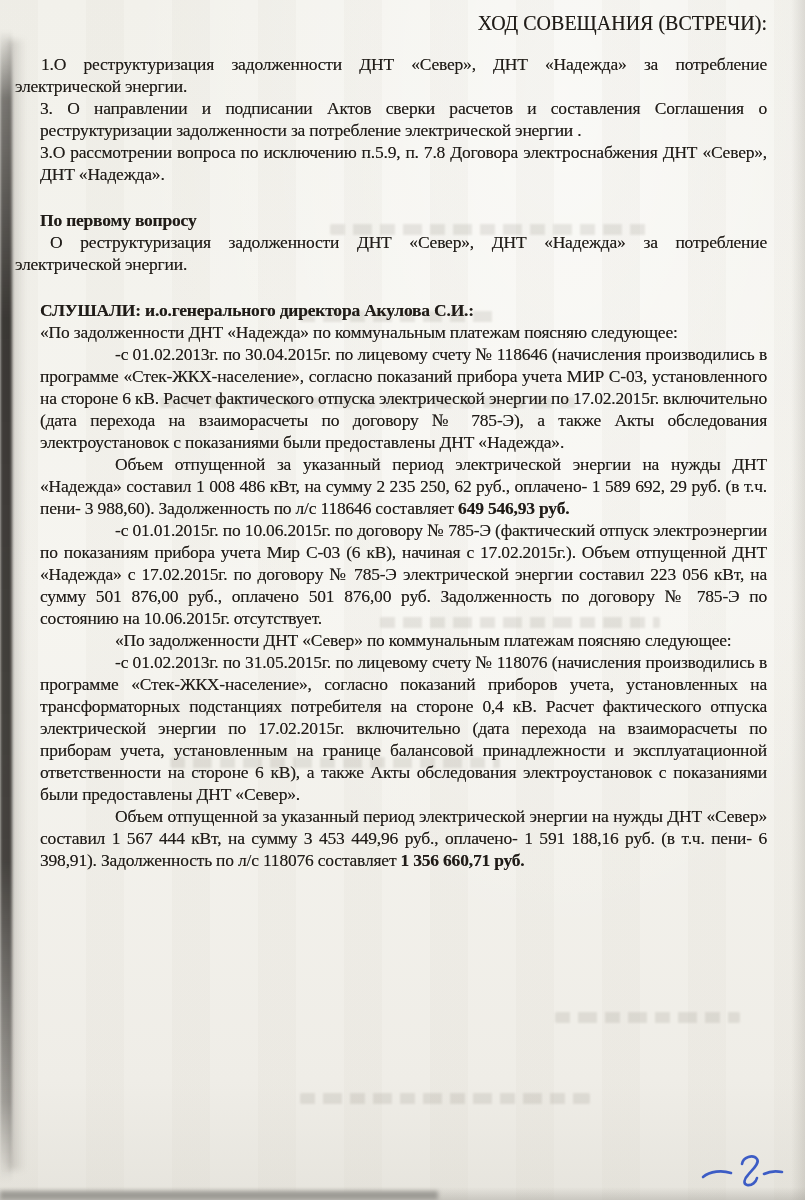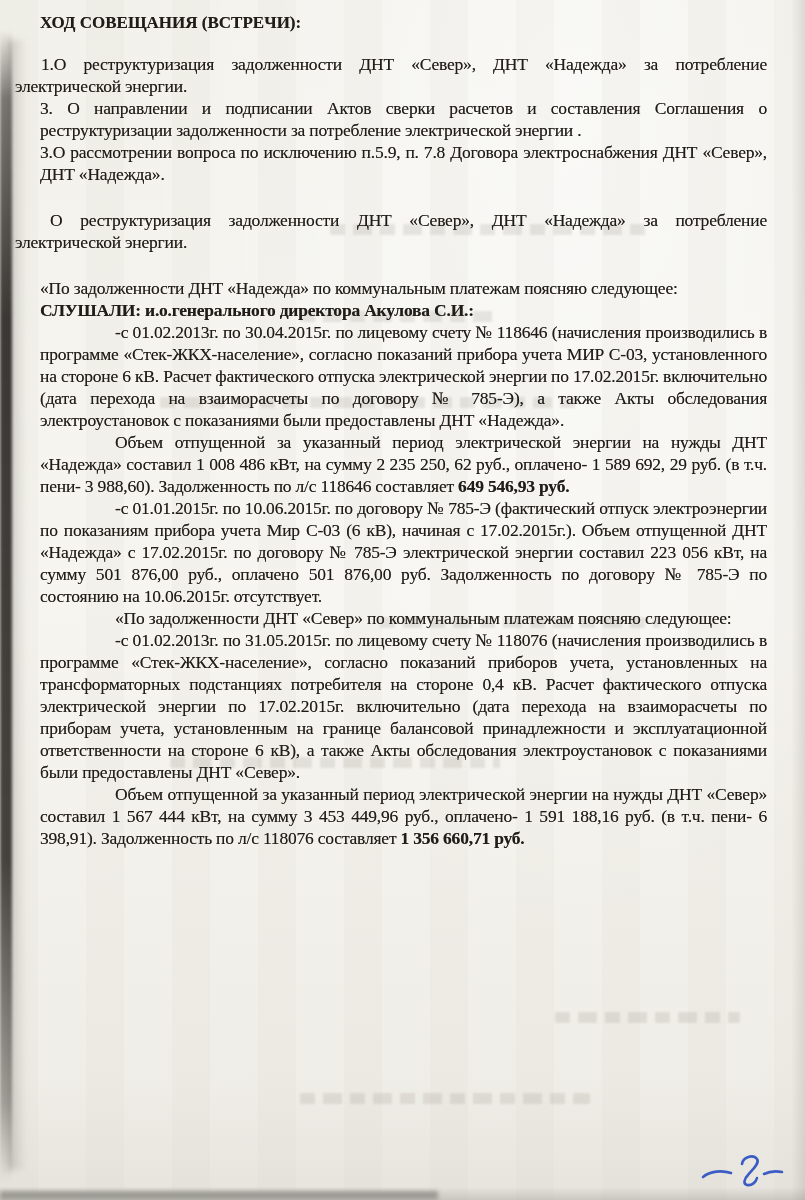--- a/index.html
+++ b/index.html
@@ -56,21 +56,21 @@
       #6b6557 0 15px, transparent 15px 23px, #6b6557 23px 42px, transparent 42px 50px);
     border-radius: 2px; pointer-events: none;
   }
   .doc-content {
     position: absolute; left: 40px; right: 38px; top: 12px;
     color: #201c18;
     font-size: 17.5px; line-height: 22px; letter-spacing: -0.2px;
     text-shadow: 0 0 .4px rgba(30,25,20,.55);
   }
   .doc-title {
-    font-size: 17px; font-weight: bold; text-align: left;
+    font-size: 20px; font-weight: normal; text-align: right;
     margin: 0 0 19px 0; letter-spacing: 0;
   }
   .para { margin: 0; text-align: justify; }
   .para b { font-weight: bold; }
   .outdent-a { margin-left: -25px; text-indent: 26px; }
   .outdent-b { margin-left: -25px; text-indent: 35px; }
   .indent { text-indent: 75px; }
   .spacer { height: 24px; }
   .handwritten {
     position: absolute; left: 700px; top: 1148px; width: 88px; height: 48px;
@@ -92,24 +92,25 @@
   <div class="bleed" style="left:555px; top:1012px; width:185px;"></div>
   <div class="bleed" style="left:300px; top:1093px; width:290px;"></div>
 
   <div class="doc-content">
     <h1 class="doc-title">ХОД СОВЕЩАНИЯ (ВСТРЕЧИ):</h1>
     <div>
         <p class="para outdent-a"><span>1.О реструктуризация задолженности ДНТ «Север», ДНТ «Надежда» за потребление электрической энергии.</span></p>
         <p class="para plain"><span>3. О направлении и подписании Актов сверки  расчетов и составления Соглашения о реструктуризации задолженности за потребление электрической энергии .</span></p>
         <p class="para plain"><span>3.О рассмотрении вопроса по исключению п.5.9, п. 7.8 Договора электроснабжения ДНТ «Север», ДНТ «Надежда».</span></p>
         <div class="spacer"></div>
+        <p class="para plain"><b>По первому вопросу</b></p>
         <p class="para outdent-b"><span>О реструктуризация задолженности ДНТ «Север», ДНТ «Надежда» за потребление электрической энергии.</span></p>
         <div class="spacer"></div>
+        <p class="para plain"><b>СЛУШАЛИ: и.о.генерального директора Акулова С.И.:</b></p>
         <p class="para plain"><span>«По задолженности ДНТ «Надежда» по коммунальным платежам поясняю следующее:</span></p>
-        <p class="para plain"><b>СЛУШАЛИ: и.о.генерального директора Акулова С.И.:</b></p>
         <p class="para indent"><span>-с 01.02.2013г. по 30.04.2015г. по лицевому счету № 118646 (начисления производились в программе «Стек-ЖКХ-население», согласно показаний прибора учета МИР С-03, установленного на стороне 6 кВ. Расчет фактического отпуска электрической энергии по 17.02.2015г. включительно (дата перехода на взаиморасчеты по договору № 785-Э), а также Акты обследования электроустановок с показаниями были предоставлены ДНТ «Надежда».</span></p>
         <p class="para indent"><span>Объем отпущенной за указанный период электрической энергии на нужды ДНТ «Надежда» составил  1 008 486 кВт, на сумму 2 235 250, 62 руб., оплачено- 1 589 692, 29 руб. (в т.ч. пени- 3 988,60). Задолженность  по л/с 118646 составляет </span><b>649 546,93 руб.</b></p>
         <p class="para indent"><span>-с 01.01.2015г. по 10.06.2015г. по договору  № 785-Э (фактический отпуск электроэнергии по показаниям прибора учета Мир С-03 (6 кВ), начиная с 17.02.2015г.). Объем отпущенной ДНТ «Надежда» с 17.02.2015г. по договору № 785-Э электрической энергии составил 223 056 кВт, на сумму 501 876,00 руб., оплачено 501 876,00 руб. Задолженность по договору № 785-Э по состоянию на 10.06.2015г. отсутствует.</span></p>
         <p class="para indent"><span>«По задолженности ДНТ «Север» по коммунальным платежам поясняю следующее:</span></p>
         <p class="para indent"><span>-с 01.02.2013г. по 31.05.2015г. по лицевому счету № 118076 (начисления производились в программе «Стек-ЖКХ-население», согласно показаний приборов учета, установленных на трансформаторных подстанциях потребителя на стороне 0,4 кВ. Расчет фактического отпуска электрической энергии по 17.02.2015г. включительно (дата перехода на взаиморасчеты по приборам учета, установленным на границе балансовой принадлежности и эксплуатационной ответственности на стороне 6 кВ), а также Акты обследования электроустановок  с показаниями были предоставлены ДНТ «Север».</span></p>
         <p class="para indent"><span>Объем отпущенной за указанный период электрической энергии на нужды ДНТ «Север» составил   1 567 444 кВт, на сумму 3 453 449,96 руб., оплачено- 1 591 188,16 руб. (в т.ч. пени- 6 398,91). Задолженность  по л/с 118076 составляет </span><b>1 356 660,71 руб.</b></p>
       </div>
   </div>
 
   <div class="handwritten" aria-label="-2-">

